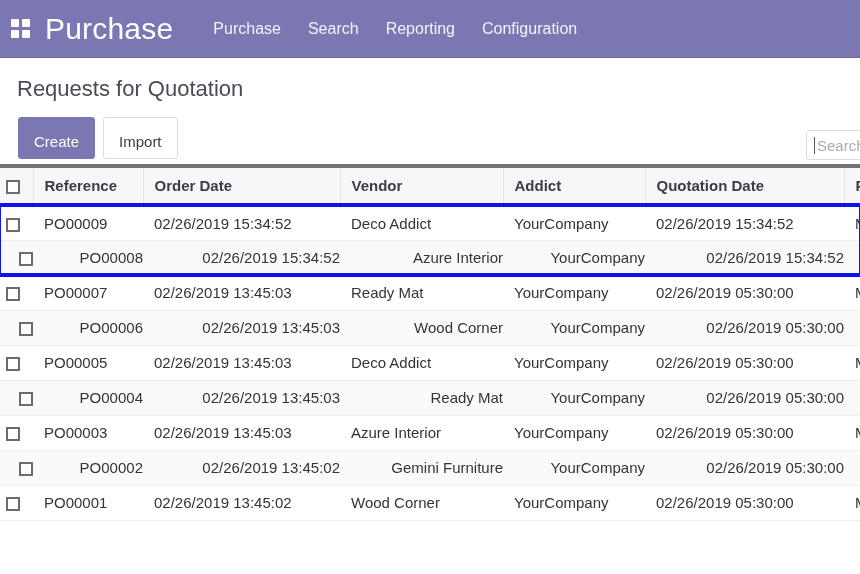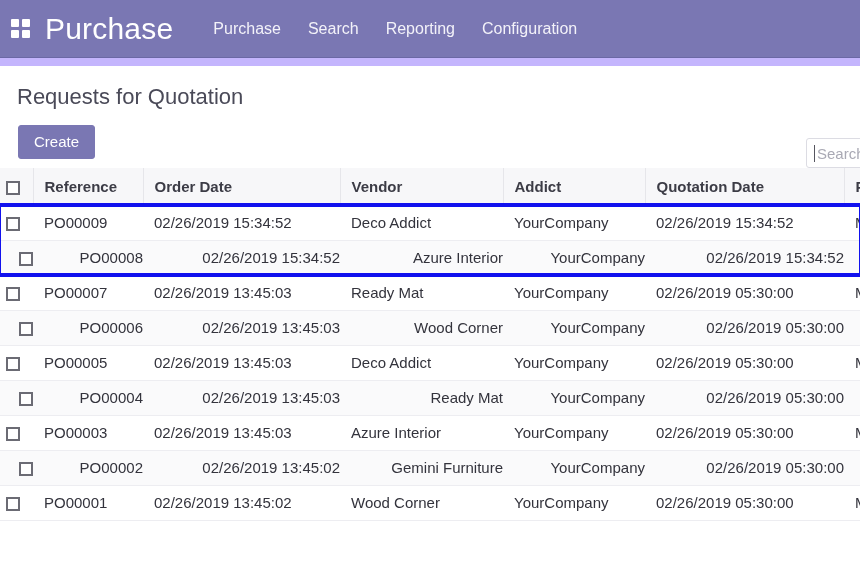--- a/index.html
+++ b/index.html
@@ -10,21 +10,21 @@
     overflow: hidden;
     background: #ffffff;
     font-family: "Liberation Sans", sans-serif;
   }
 
   #app {
     position: relative;
     width: 860px;
     height: 524px;
     overflow: hidden;
-    background: #c4b5fd;
+    background: #7f1d1d;
   }
 
   
   .navbar {
     position: absolute;
     top: 0; left: 0;
     width: 860px;
     height: 58px;
     background: #7a77b3;
     display: flex;
@@ -66,42 +66,41 @@
     cursor: pointer;
   }
 
   
   .control-panel {
     position: absolute;
     top: 58px; left: 0;
     width: 860px;
     height: 110px;
     background: #ffffff;
-    border-bottom: 7px solid #737373;
-    margin-top: 8px;
+    border-bottom: 4px solid #737373;
   }
 
   .page-title {
     position: absolute;
     top: 18px; left: 17px;
     font-size: 22px;
     color: #4a4a58;
     font-weight: 400;
     white-space: nowrap;
   }
 
   .btn-row {
     position: absolute;
     top: 59px; left: 18px;
     display: flex;
     gap: 8px;
   }
   .btn {
     font-size: 15px;
-    padding: 7px 15px 8px 15px;
+    padding: 15px 15px 8px 15px;
     border-radius: 3px;
     cursor: pointer;
     white-space: nowrap;
     line-height: 1.15;
   }
   .btn-create {
     background: #7a77b3;
     color: #ffffff;
     border: 1px solid #7a77b3;
   }
@@ -201,21 +200,21 @@
 
   table.olist thead th {
     height: 37px;
     background: #f7f7f9;
     color: #3c3c46;
     font-weight: bold;
     font-size: 15px;
     text-align: left;
     padding: 0 0 0 11px;
     border-right: 1px solid #e6e6ea;
-    border-bottom: 2px solid #8b5cf6;
+    border-bottom: 4px solid #8b5cf6;
     white-space: nowrap;
     vertical-align: middle;
     cursor: pointer;
   }
   table.olist thead th.th-check { padding-left: 6px; border-right: 1px solid #e6e6ea; }
 
   table.olist tbody td {
     height: 35px;
     padding: 0 0 0 11px;
     color: #33333c;
@@ -286,20 +285,21 @@
       <div class="menu-item">Reporting</div>
       <div class="menu-item">Configuration</div>
     </div>
   </div>
 
   <div class="control-panel">
     <div class="page-title">Requests for Quotation</div>
 
     <div class="btn-row">
       <div class="btn btn-create">Create</div>
+      <div class="btn btn-import">Import</div>
     </div>
 
     <div class="searchview">
       <span class="caret"></span>
       <span class="search-placeholder">Search</span>
     </div>
 
     <div class="filters-btn">
       <span class="funnel"></span>
       <span class="filters-label">Filte</span>

